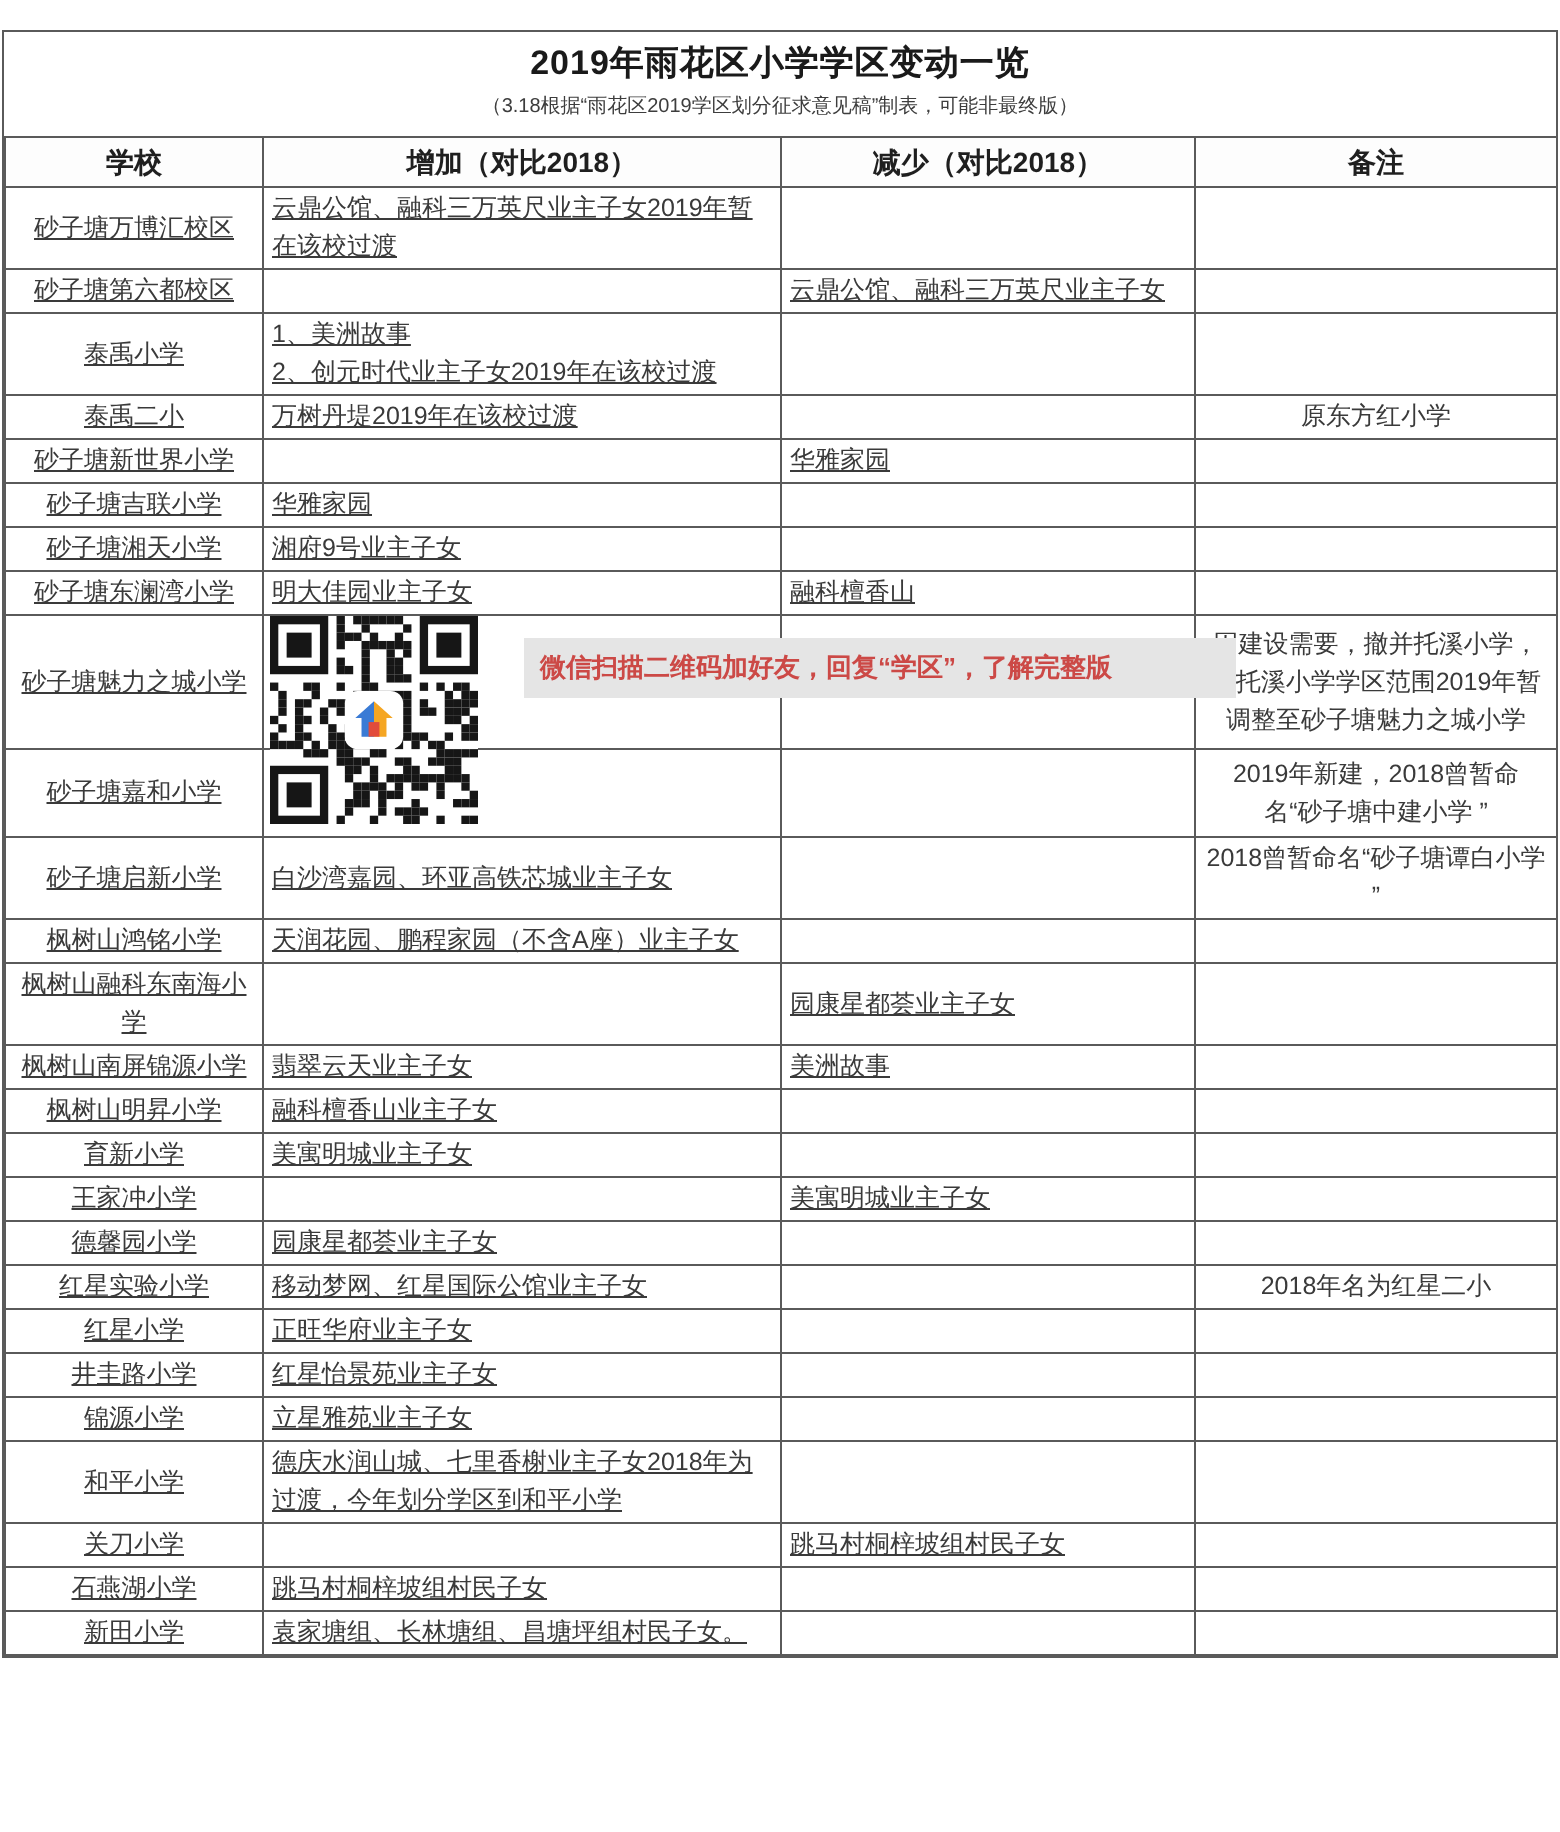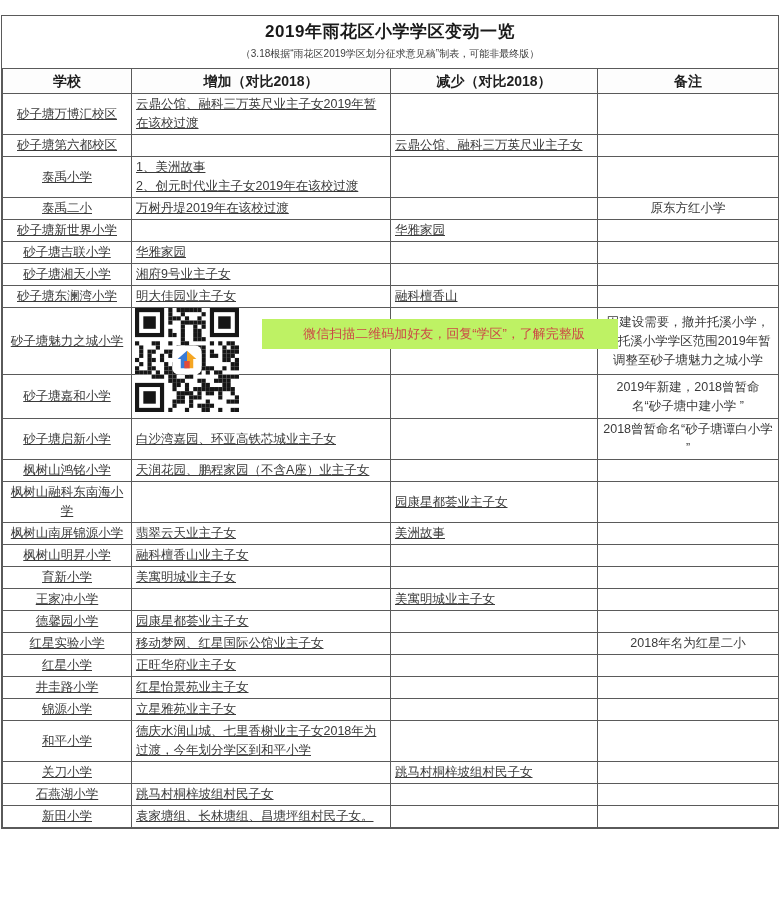--- a/index.html
+++ b/index.html
@@ -76,28 +76,27 @@
     height:104px;
     background:#ffffff;
     z-index:5;
   }
   .qr-box svg{display:block;width:104px;height:104px;}
   .red-note{
     position:absolute;
     left:260px;
     top:303px;
     width:348px;
-    background:#bef264;
+    background:#e5e5e5;
     z-index:4;
     font-size:13px;
-    font-weight:normal;
+    font-weight:bold;
     color:#cc4946;
     line-height:26px;
     padding:2px 0 2px 8px;
-    text-align:center;
   }
 </style>
 </head>
 <body>
 
 <div class="sheet">
 
   <div class="title-block">
     <div class="doc-title">2019年雨花区小学学区变动一览</div>
     <div class="doc-subtitle">（3.18根据“雨花区2019学区划分征求意见稿”制表，可能非最终版）</div>

